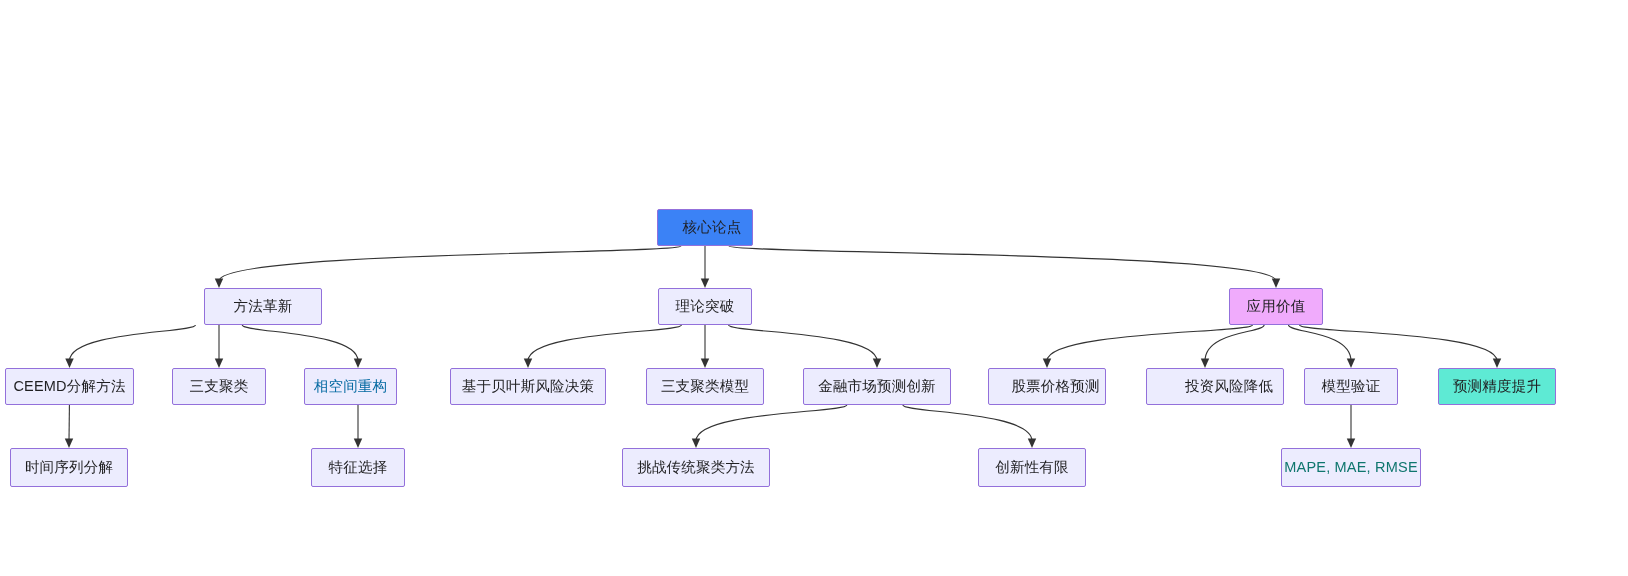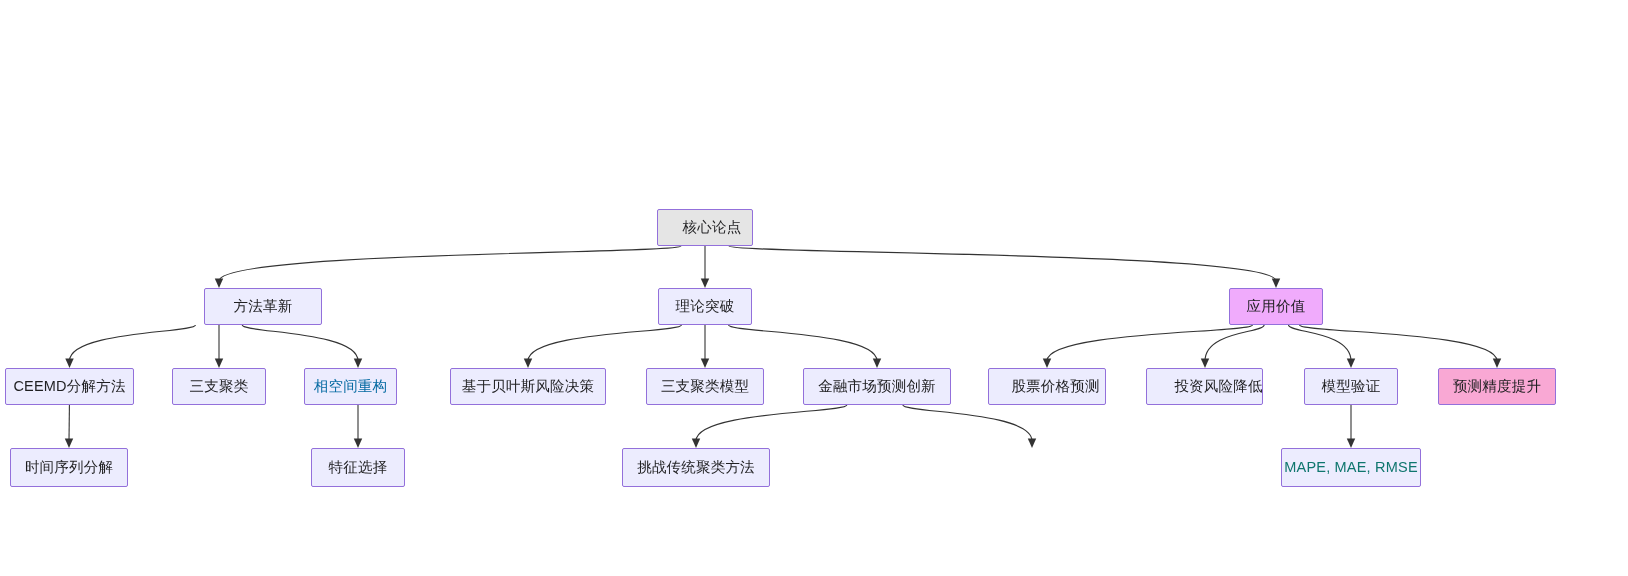--- a/index.html
+++ b/index.html
@@ -99,21 +99,21 @@
       <path d="M 358 405 L 358 441" class="edge-path" stroke="#333333"></path>
       <path d="M 358 448 L 353.8 438.5 L 362.2 438.5 Z" class="edge-arrow" fill="#333333"></path>
       <path d="M 846.8333333333334 405 C 846.8333333333334 413, 696 410.8, 696 441" class="edge-path" stroke="#333333"></path>
       <path d="M 696 448 L 691.8 438.5 L 700.2 438.5 Z" class="edge-arrow" fill="#333333"></path>
       <path d="M 902.8333333333334 405 C 902.8333333333334 413, 1032 410.8, 1032 441" class="edge-path" stroke="#333333"></path>
       <path d="M 1032 448 L 1027.8 438.5 L 1036.2 438.5 Z" class="edge-arrow" fill="#333333"></path>
       <path d="M 1351 405 L 1351 441" class="edge-path" stroke="#333333"></path>
       <path d="M 1351 448 L 1346.8 438.5 L 1355.2 438.5 Z" class="edge-arrow" fill="#333333"></path>
     </svg>
   <div id="node-layer">
-      <div class="flow-node" style="left: 657px; top: 209px; width: 96px; height: 37px; background: #e5e5e5; border-color: rgb(147, 112, 219); color: rgb(31, 31, 33); padding-left: 14px;">
+      <div class="flow-node" style="left: 657px; top: 209px; width: 96px; height: 37px; background: #3b82f6; border-color: rgb(147, 112, 219); color: rgb(31, 31, 33); padding-left: 14px;">
         <span class="node-label">核心论点</span>
       </div>
       <div class="flow-node" style="left: 172px; top: 288px; width: 118px; height: 37px; background: rgb(236, 236, 254); border-color: rgb(147, 112, 219); color: rgb(31, 31, 33); margin-left: 32px;">
         <span class="node-label">方法革新</span>
       </div>
       <div class="flow-node" style="left: 658px; top: 288px; width: 94px; height: 37px; background: rgb(236, 236, 254); border-color: rgb(147, 112, 219); color: rgb(31, 31, 33);">
         <span class="node-label">理论突破</span>
       </div>
       <div class="flow-node" style="left: 1229px; top: 288px; width: 94px; height: 37px; background: #f0abfc; border-color: rgb(147, 112, 219); color: rgb(31, 31, 33);">
         <span class="node-label">应用价值</span>
@@ -132,35 +132,38 @@
       </div>
       <div class="flow-node" style="left: 646px; top: 368px; width: 118px; height: 37px; background: rgb(236, 236, 254); border-color: rgb(147, 112, 219); color: rgb(31, 31, 33);">
         <span class="node-label">三支聚类模型</span>
       </div>
       <div class="flow-node" style="left: 803px; top: 368px; width: 148px; height: 37px; background: rgb(236, 236, 254); border-color: rgb(147, 112, 219); color: rgb(31, 31, 33);">
         <span class="node-label">金融市场预测创新</span>
       </div>
       <div class="flow-node" style="left: 988px; top: 368px; width: 118px; height: 37px; background: rgb(236, 236, 254); border-color: rgb(147, 112, 219); color: rgb(31, 31, 33); padding-left: 17px;">
         <span class="node-label">股票价格预测</span>
       </div>
-      <div class="flow-node" style="left: 1146px; top: 368px; width: 117px; height: 37px; background: rgb(236, 236, 254); border-color: rgb(147, 112, 219); color: rgb(31, 31, 33); padding-left: 28px;">
+      <div class="flow-node" style="left: 1146px; top: 368px; width: 138px; height: 37px; background: rgb(236, 236, 254); border-color: rgb(147, 112, 219); color: rgb(31, 31, 33); padding-left: 28px;">
         <span class="node-label">投资风险降低</span>
       </div>
       <div class="flow-node" style="left: 1304px; top: 368px; width: 94px; height: 37px; background: rgb(236, 236, 254); border-color: rgb(147, 112, 219); color: rgb(31, 31, 33);">
         <span class="node-label">模型验证</span>
       </div>
-      <div class="flow-node" style="left: 1438px; top: 368px; width: 118px; height: 37px; background: #f9a8d4; border-color: rgb(147, 112, 219); color: rgb(31, 31, 33);">
+      <div class="flow-node" style="left: 1438px; top: 368px; width: 118px; height: 37px; background: #5eead4; border-color: rgb(147, 112, 219); color: rgb(31, 31, 33);">
         <span class="node-label">预测精度提升</span>
       </div>
       <div class="flow-node" style="left: 10px; top: 448px; width: 118px; height: 39px; background: rgb(236, 236, 254); border-color: rgb(147, 112, 219); color: rgb(31, 31, 33);">
         <span class="node-label">时间序列分解</span>
       </div>
       <div class="flow-node" style="left: 311px; top: 448px; width: 94px; height: 39px; background: rgb(236, 236, 254); border-color: rgb(147, 112, 219); color: rgb(31, 31, 33);">
         <span class="node-label">特征选择</span>
       </div>
       <div class="flow-node" style="left: 622px; top: 448px; width: 148px; height: 39px; background: rgb(236, 236, 254); border-color: rgb(147, 112, 219); color: rgb(31, 31, 33);">
         <span class="node-label">挑战传统聚类方法</span>
       </div>
+      <div class="flow-node" style="left: 978px; top: 448px; width: 108px; height: 39px; background: rgb(236, 236, 254); border-color: rgb(147, 112, 219); color: rgb(31, 31, 33);">
+        <span class="node-label">创新性有限</span>
+      </div>
       <div class="flow-node" style="left: 1281px; top: 448px; width: 140px; height: 39px; background: rgb(236, 236, 254); border-color: rgb(147, 112, 219); color: #0f766e;">
         <span class="node-label">MAPE, MAE, RMSE</span>
       </div>
     </div>
 </div>
 
 </body></html>

